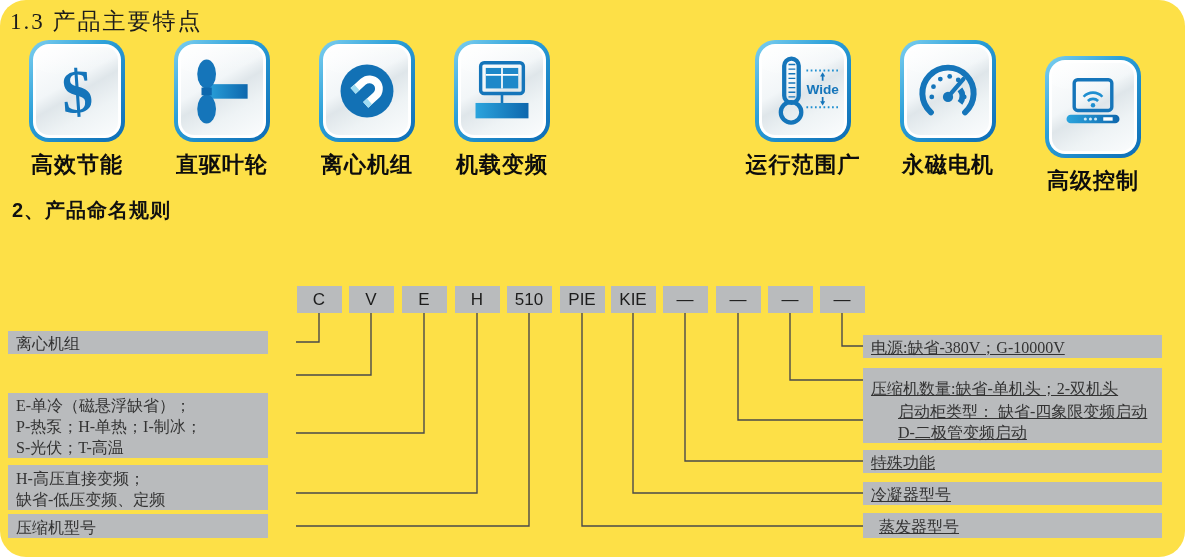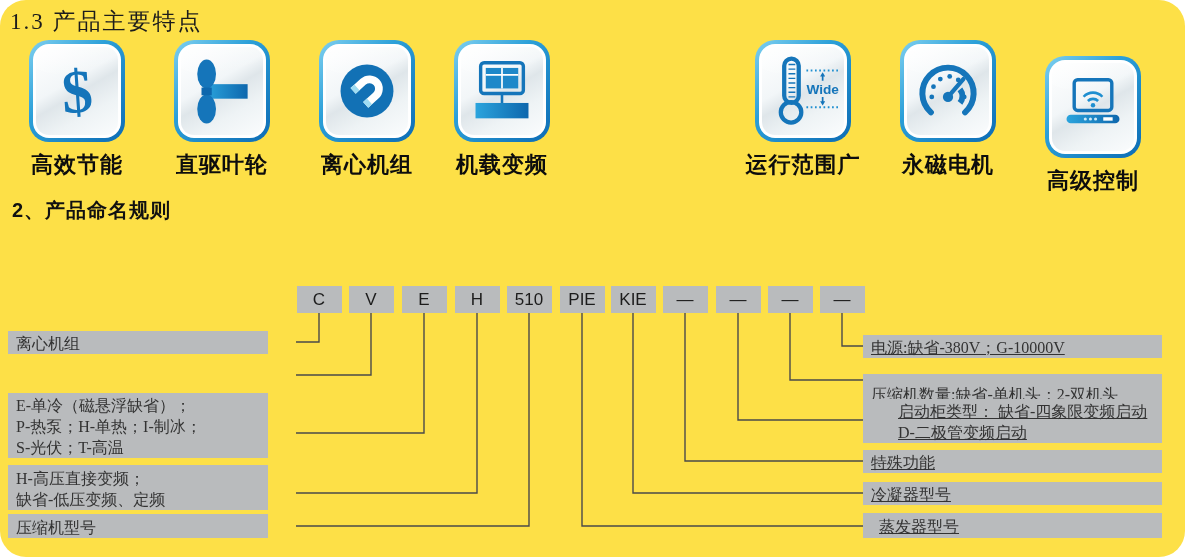--- a/index.html
+++ b/index.html
@@ -192,21 +192,21 @@
       <div>E-单冷（磁悬浮缺省）；</div>
       <div>P-热泵；H-单热；I-制冰；</div>
       <div>S-光伏；T-高温</div>
     </div>
     <div class="nlabel left" style="top: 514px; height: 24px;">
       <div>压缩机型号</div>
     </div>
     <div class="nlabel right" style="top: 335px; height: 23px;">
       <div>电源:缺省-380V；G-10000V</div>
     </div>
-    <div class="nlabel right" style="top: 368px; height: 39px; margin-top: 6px;">
+    <div class="nlabel right" style="top: 368px; height: 39px;">
       <div>压缩机数量:缺省-单机头；2-双机头</div>
     </div>
     <div class="nlabel right" style="top: 399px; height: 44px; padding-left: 35px;">
       <div>启动柜类型： 缺省-四象限变频启动</div>
       <div>D-二极管变频启动</div>
     </div>
     <div class="nlabel right" style="top: 450px; height: 23px;">
       <div>特殊功能</div>
     </div>
     <div class="nlabel right" style="top: 482px; height: 23px;">

